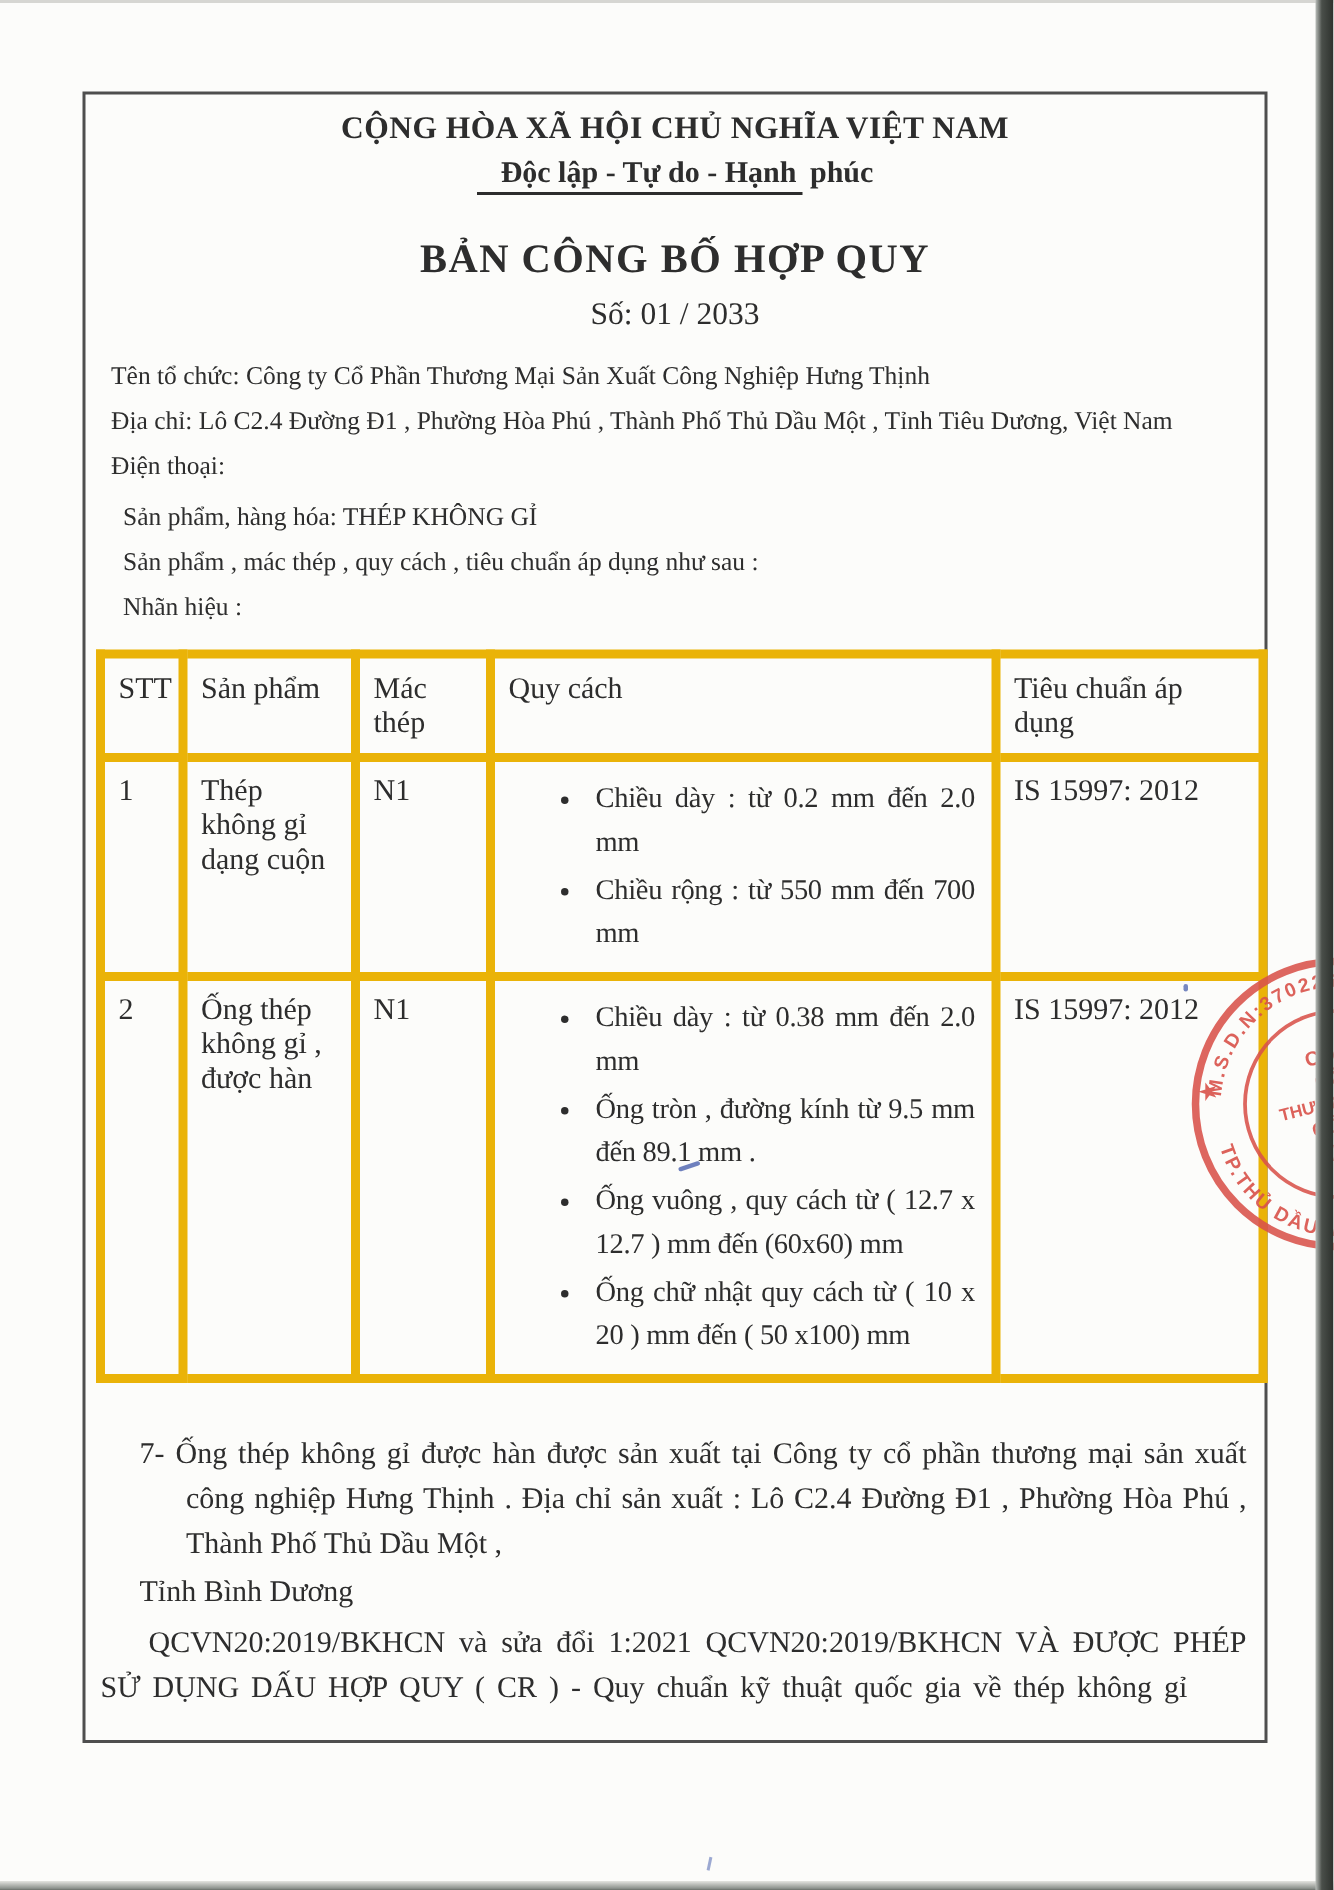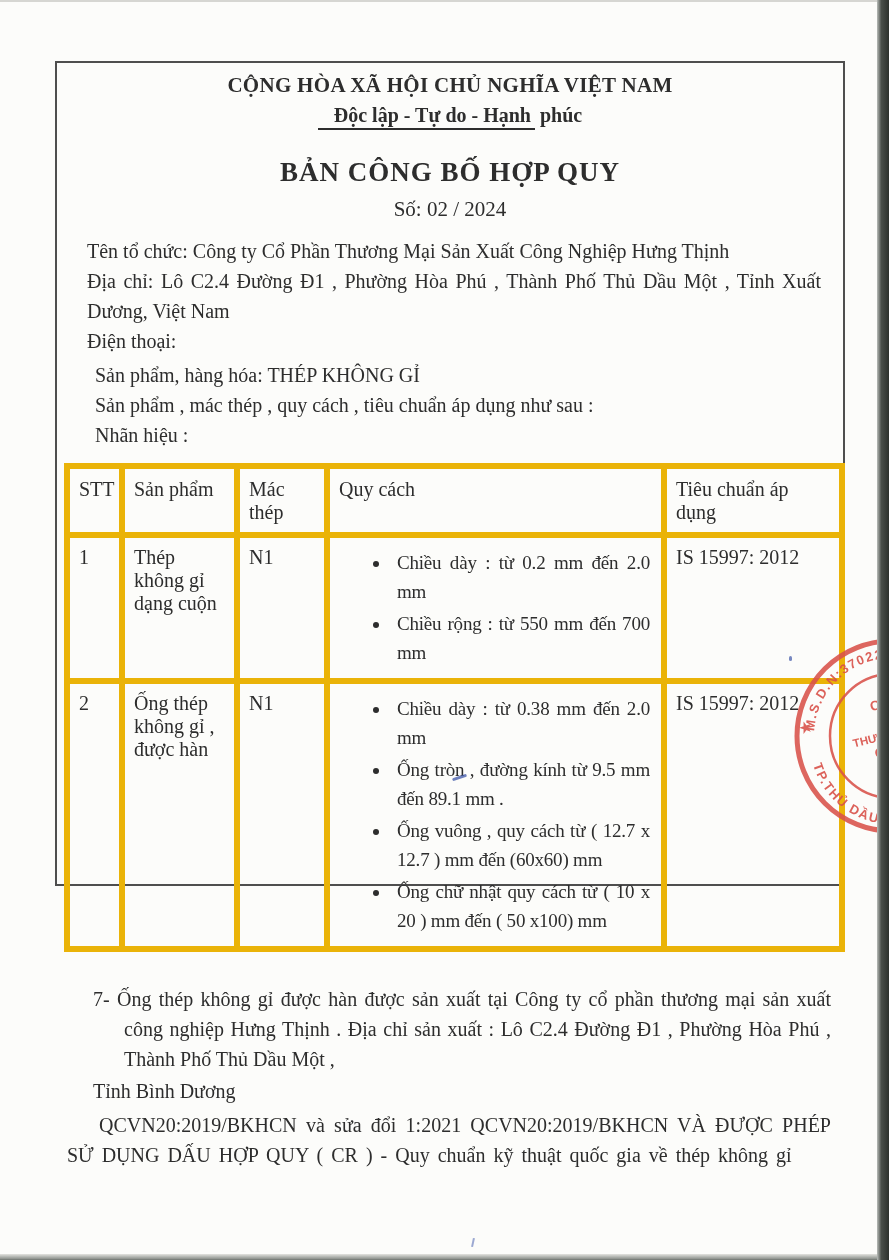--- a/index.html
+++ b/index.html
@@ -14,32 +14,32 @@
   }
   *{box-sizing:border-box;}
 
   .scan-top-edge{position:absolute;left:0;top:0;width:889px;height:2px;background:#d6d6d2;z-index:9;}
   .scan-right-band{position:absolute;left:877px;top:0;width:12px;height:1260px;z-index:10;
     background:linear-gradient(to right,#b9bdb9 0%, #4a4f4a 35%, #2d312d 100%);}
   .scan-bottom-edge{position:absolute;left:0;top:1254px;width:889px;height:6px;z-index:9;
     background:linear-gradient(to bottom,#e4e4e0 0%, #8f948f 80%, #6b706b 100%);}
 
   .frame{
-    position:absolute;left:55px;top:61px;width:790px;height:825px;
+    position:absolute;left:55px;top:61px;width:790px;height:1101px;
     border:2px solid #4e4e4e;background:transparent;z-index:1;
   }
 
   .hdr{text-align:center;}
   .national-title{margin:10px 0 0 0;font-size:21px;font-weight:bold;letter-spacing:.3px;}
   .motto{margin:6px 0 0 0;font-size:20px;font-weight:bold;}
   .motto .uline{border-bottom:2px solid #2d2d2d;padding:0 4px 2px 16px;}
   .doc-title{margin:30px 0 0 0;font-size:27px;font-weight:bold;letter-spacing:1px;}
   .doc-number{margin:9px 0 0 0;font-size:21px;font-weight:normal;}
 
-  .info{padding:14px 22px 0 30px;font-size:20px;line-height:30px;}
+  .info{padding:14px 22px 0 17px;font-size:17px;line-height:30px;}
   .info p{margin:0;}
   .info .just{text-align:justify;}
   .info .ind{padding-left:8px;}
   .info .gap{margin-top:4px;}
   .bold{font-weight:normal;}
 
   table.spec{
     border-collapse:collapse;
     margin:13px 0 0 7px;
     width:775px;
@@ -91,26 +91,26 @@
 <body>
 
 <div class="scan-top-edge"></div>
 
 <div class="frame">
 
   <div class="hdr">
     <p class="national-title">CỘNG HÒA XÃ HỘI CHỦ NGHĨA VIỆT NAM</p>
     <p class="motto"><span class="uline">Độc lập - Tự do - Hạnh</span><span> phúc</span></p>
     <p class="doc-title">BẢN CÔNG BỐ HỢP QUY</p>
-    <p class="doc-number">Số: 02 / 2024</p>
+    <p class="doc-number">Số: 01 / 2033</p>
   </div>
 
   <div class="info">
     <p>Tên tổ chức: Công ty Cổ Phần Thương Mại Sản Xuất Công Nghiệp Hưng Thịnh</p>
-    <p class="just">Địa chỉ: Lô C2.4 Đường Đ1 , Phường Hòa Phú , Thành Phố Thủ Dầu Một , Tỉnh Xuất Dương, Việt Nam</p>
+    <p class="just">Địa chỉ: Lô C2.4 Đường Đ1 , Phường Hòa Phú , Thành Phố Thủ Dầu Một , Tỉnh Tiêu Dương, Việt Nam</p>
     <p>Điện thoại:</p>
     <p class="ind gap"><span>Sản phẩm, hàng hóa: </span><span class="bold">THÉP KHÔNG GỈ</span></p>
     <p class="ind">Sản phẩm , mác thép , quy cách , tiêu chuẩn áp dụng như sau :</p>
     <p class="ind">Nhãn hiệu :</p>
   </div>
 
   <table class="spec">
     <colgroup>
       <col class="c-stt">
         <col class="c-sp">

